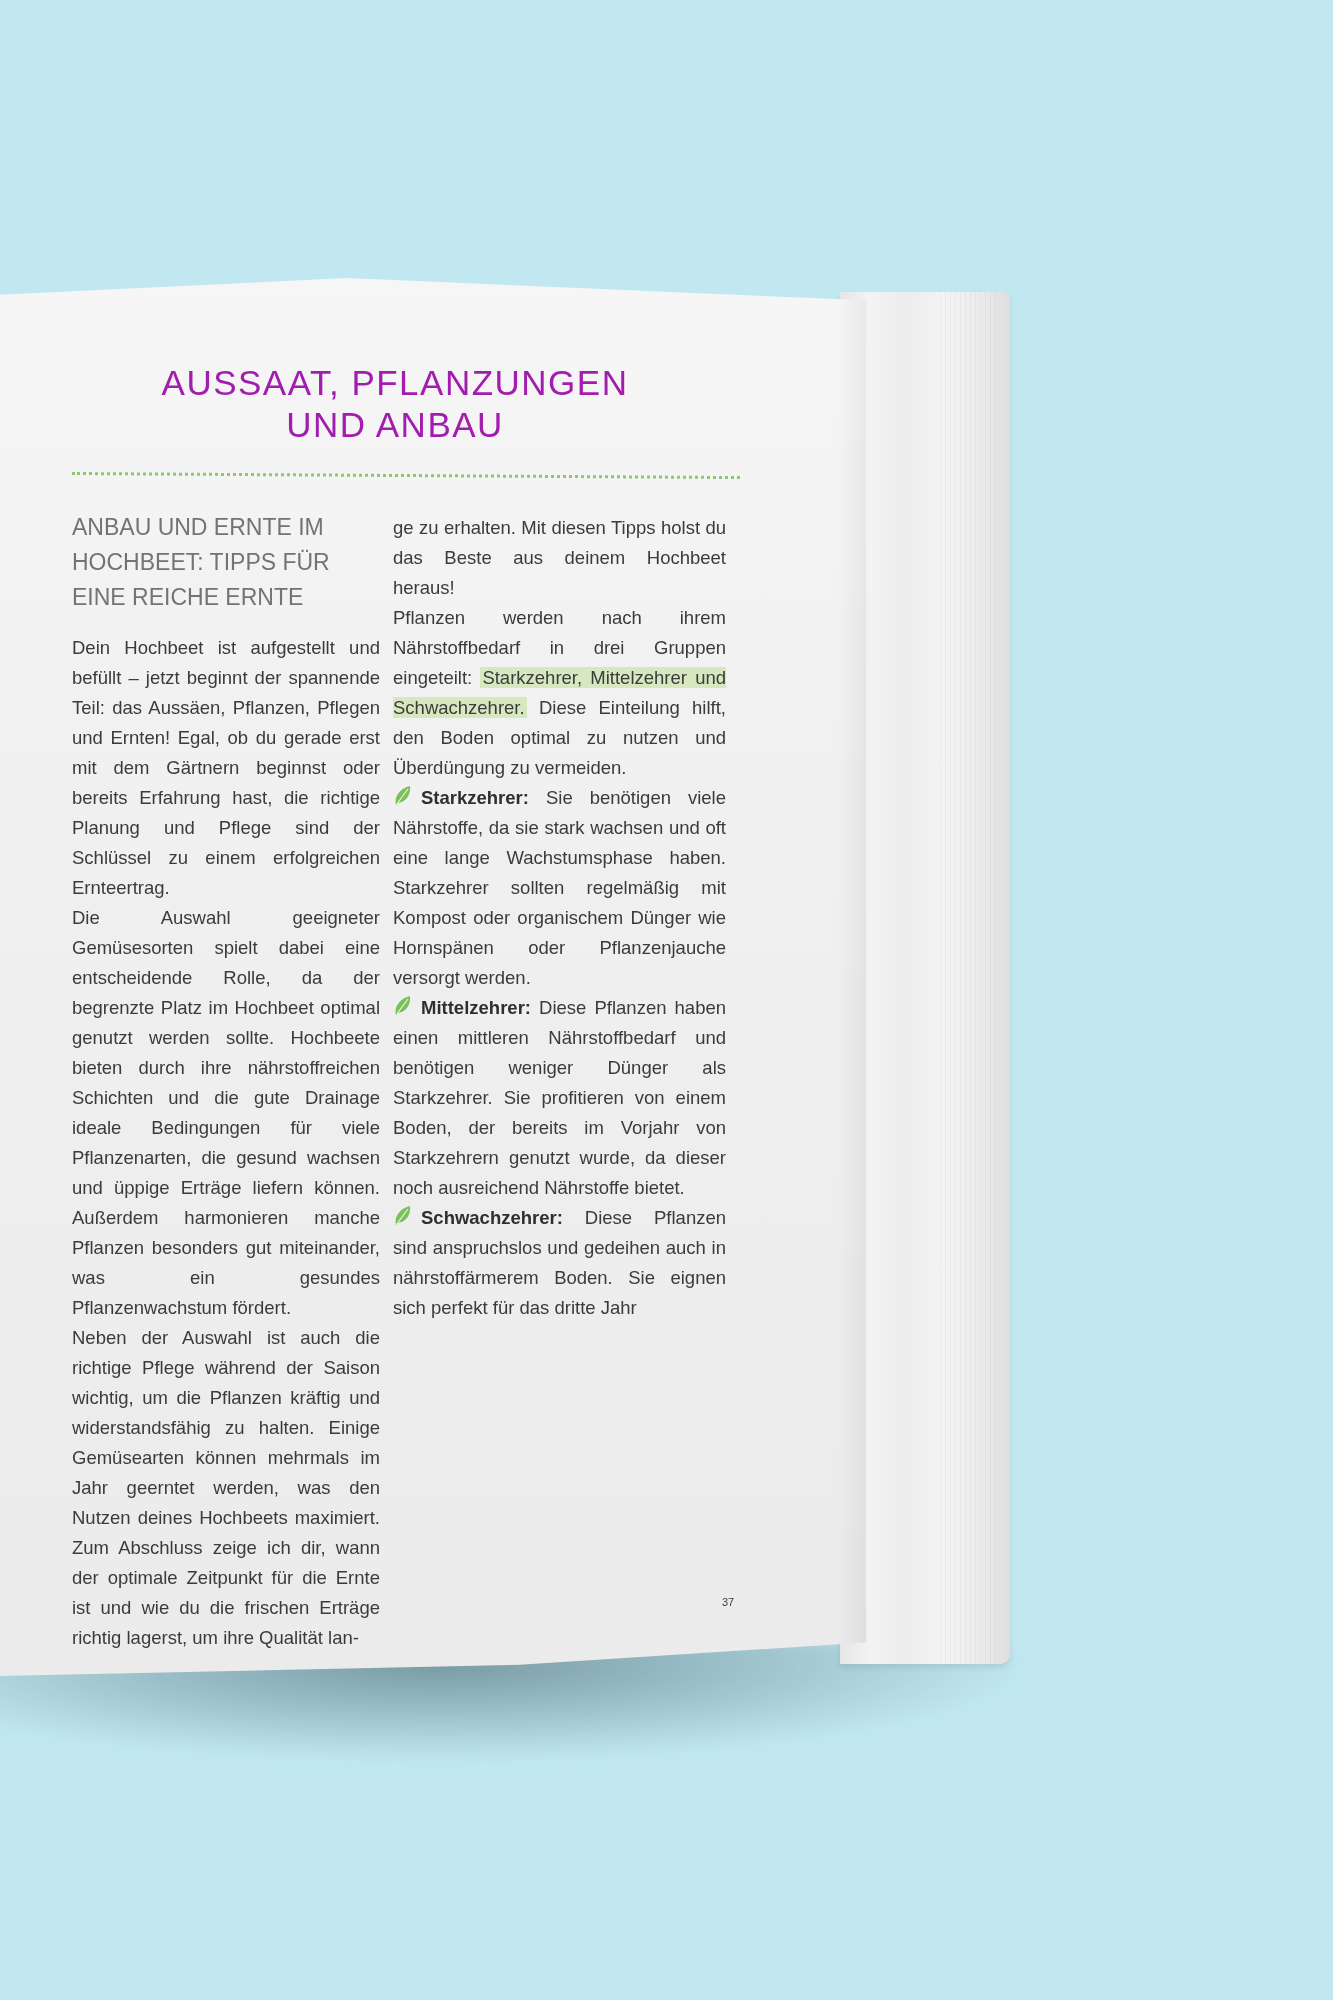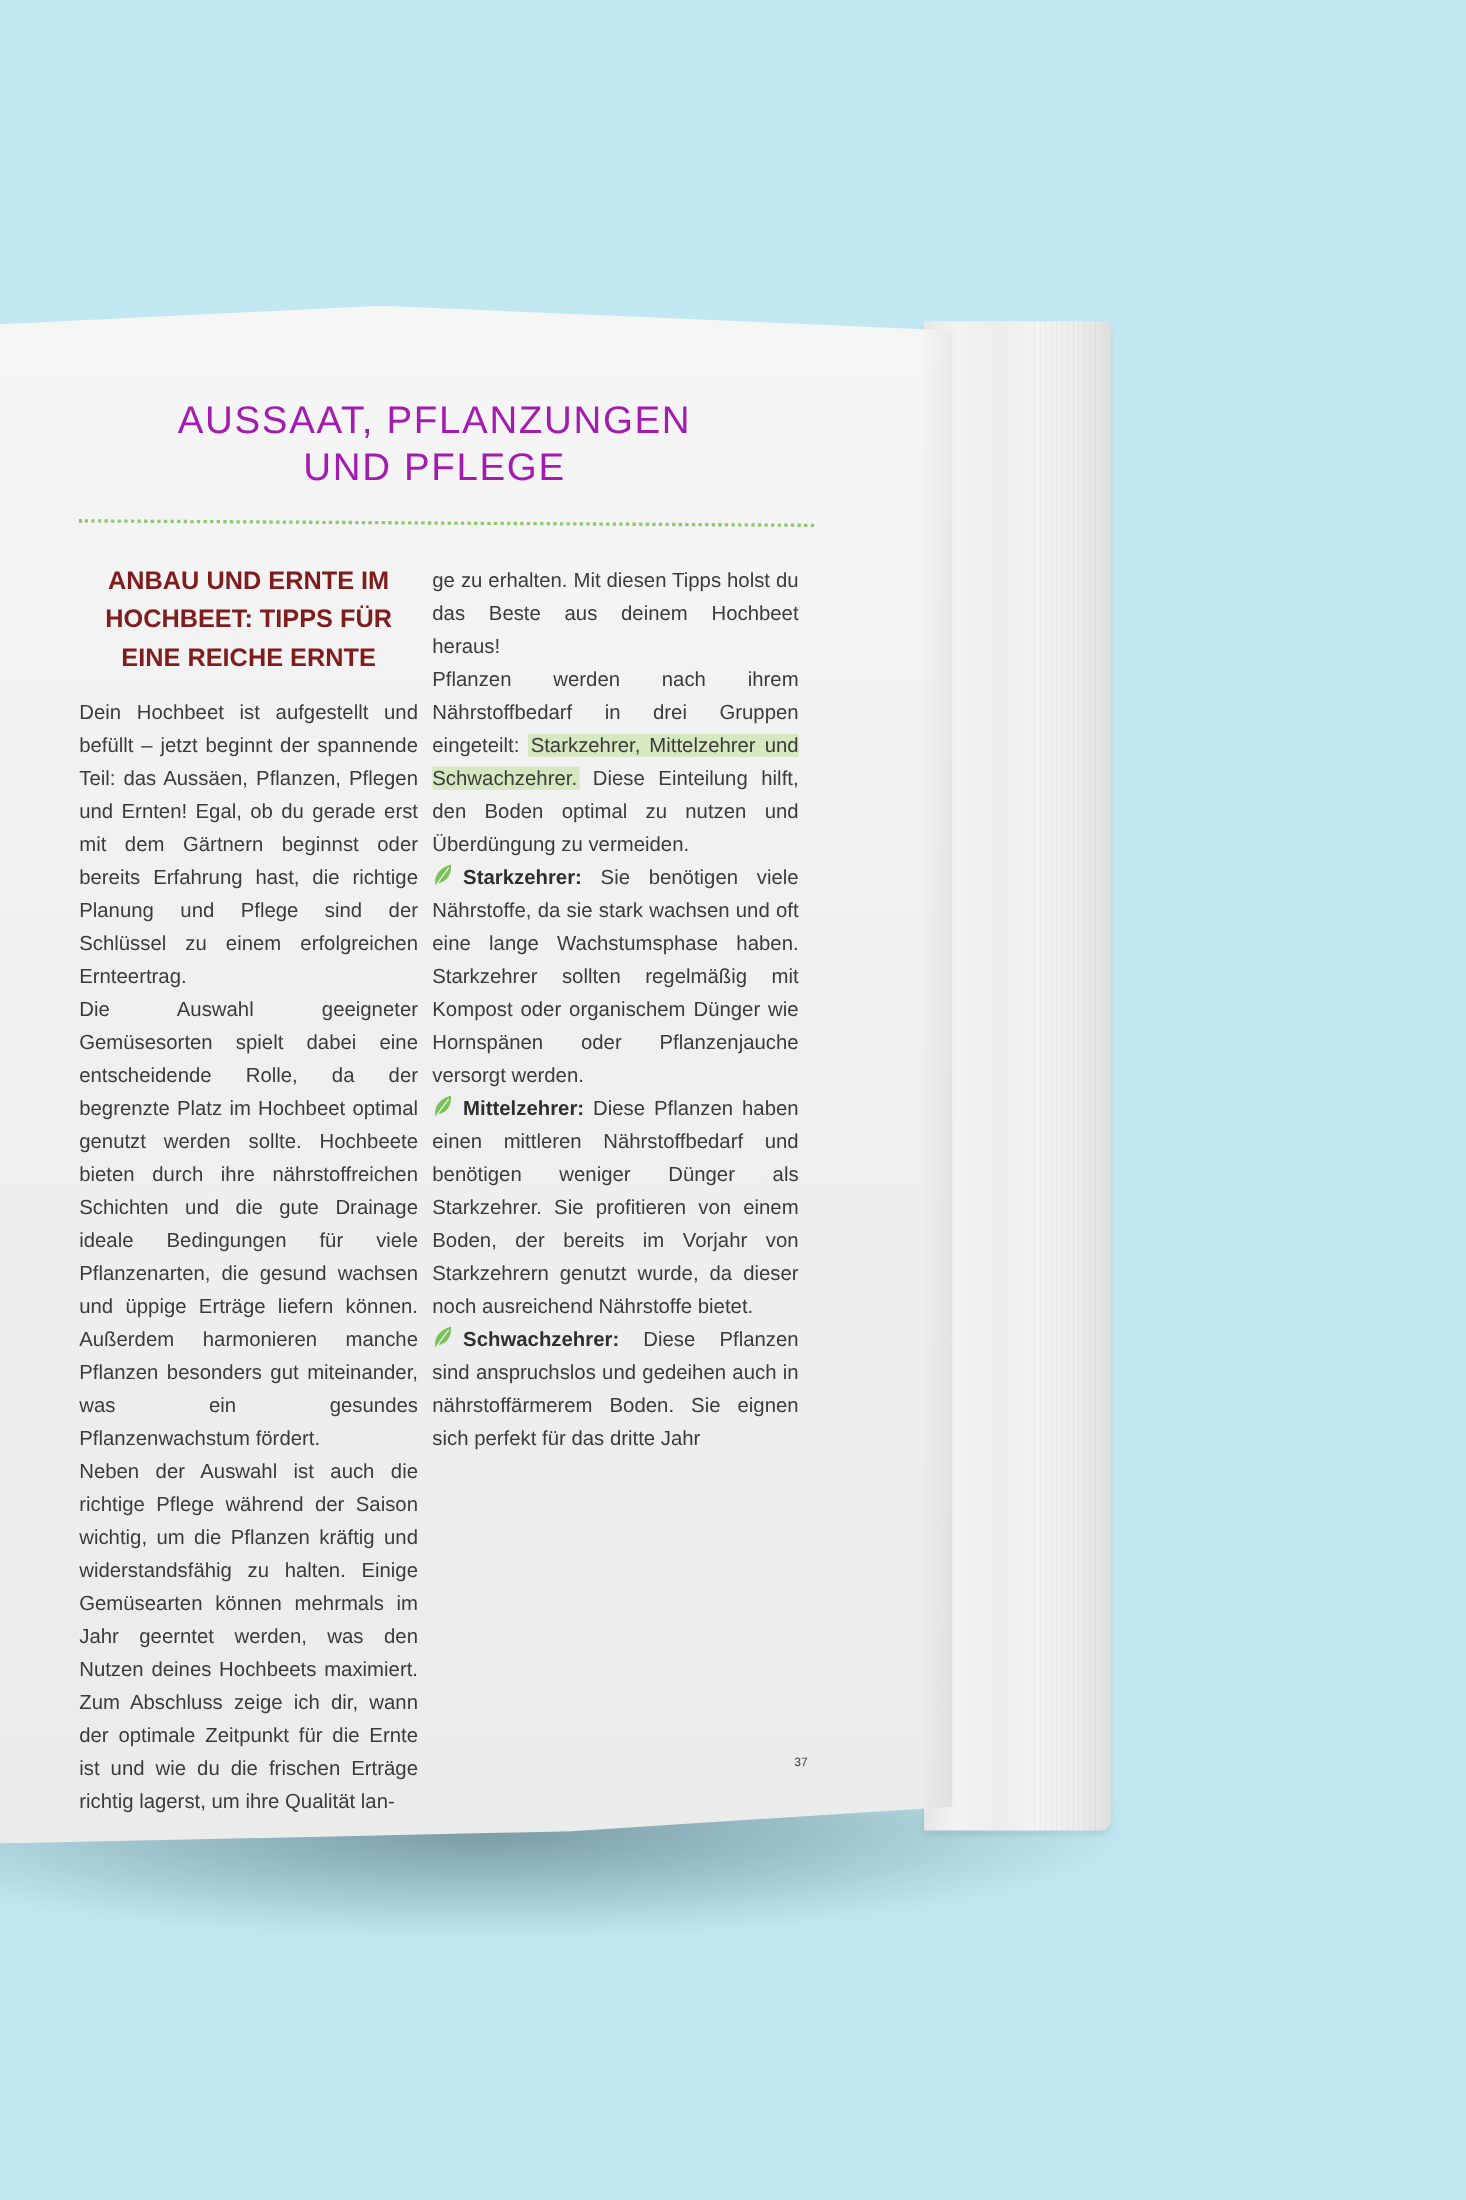--- a/index.html
+++ b/index.html
@@ -38,21 +38,21 @@
     font-size:35px; line-height:42px; letter-spacing:1.5px;
   }
   .rule {
     position:absolute; left:72px; top:472px; width:668px; height:0;
     border-top:3px dotted #8cc96c; transform:rotate(0.35deg); transform-origin:left;
   }
   .col { position:absolute; color:#3b3b3b; font-size:18.5px; line-height:30px; text-align:justify; }
   .col-left { left:72px; top:510px; width:308px; }
   .col-right { left:393px; top:513px; width:333px; }
   .section-heading {
-    color:#7f1d1d; font-weight:bold; font-size:23px; line-height:35px; margin:0; text-align:center;
+    color:#737373; font-weight:normal; font-size:23px; line-height:35px; margin:0; text-align:left;
   }
   .col-left .section-heading { margin-bottom:18px; }
   .col p { margin:0; }
   .nutri-heading { margin-top:30px; margin-bottom:24px; }
   .sub-heading { font-weight:bold; color:#2f2f2f; margin:0; text-align:left; font-size:19px; }
   .hl { background:#d5e8bf; padding:0 2px; }
   .item { margin-top:30px; }
   .leaf { display:inline-block; width:20px; height:22px; vertical-align:-3px; margin-right:8px; }
   .term { font-weight:bold; color:#2f2f2f; }
   .page-number {
@@ -63,21 +63,21 @@
 <body>
 
 <div class="shadow"></div>
 <div class="page-stack">
     <div class="lines"></div>
   </div>
 <div class="page"></div>
 
 <div class="chapter-title">
   <div>AUSSAAT, PFLANZUNGEN</div>
-  <div>UND PFLEGE</div>
+  <div>UND ANBAU</div>
 </div>
 
 <div class="rule"></div>
 
 <div class="col col-left">
   <h2 class="section-heading">
     <span>ANBAU UND ERNTE IM</span><br>
     <span>HOCHBEET: TIPPS FÜR</span><br>
     <span>EINE REICHE ERNTE</span>
   </h2>

